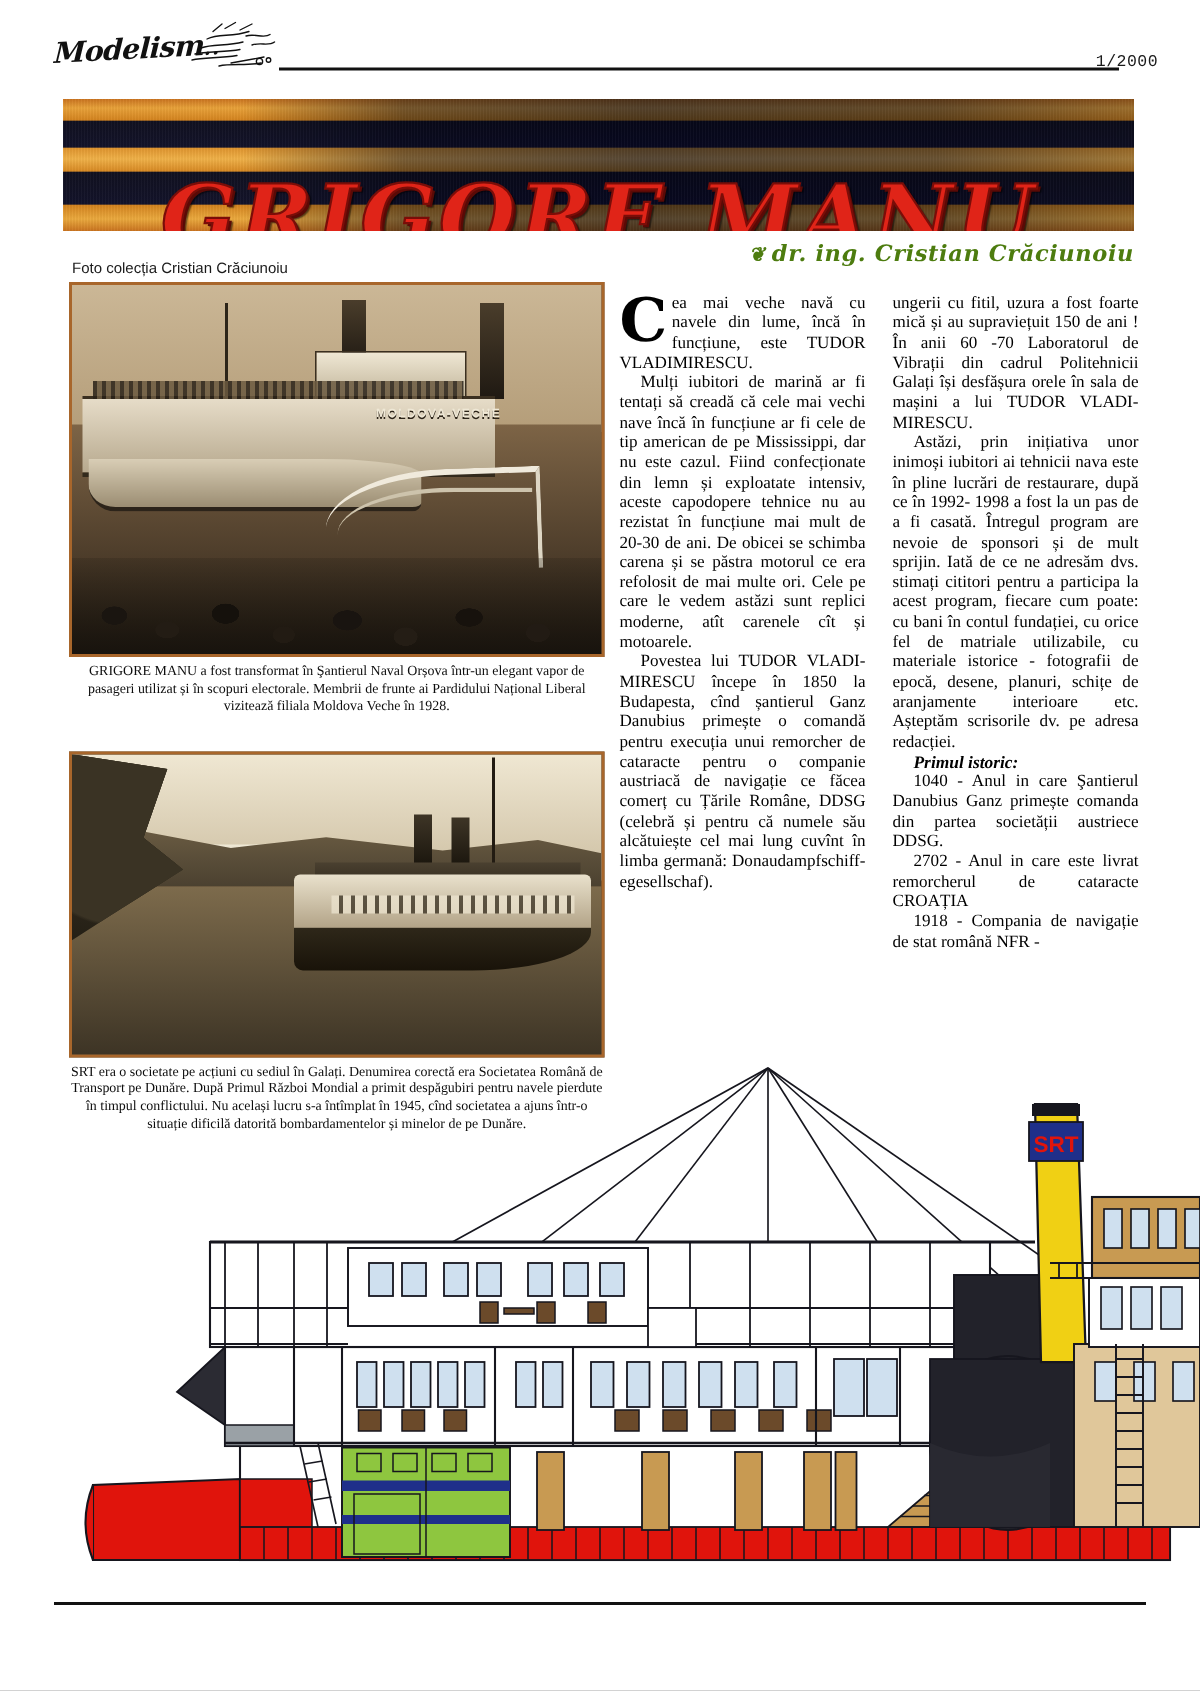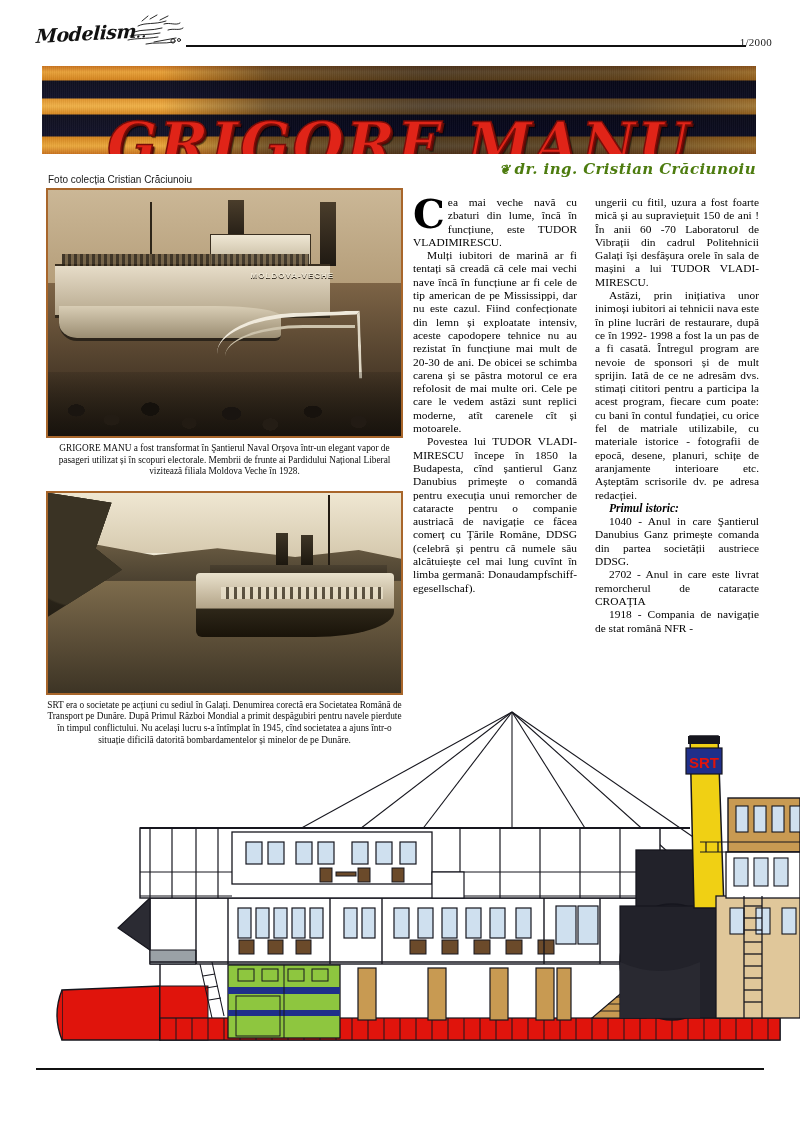--- a/index.html
+++ b/index.html
@@ -44,21 +44,21 @@
   }
   .masthead-rule {
     position: absolute;
     left: 186px; top: 45px;
     width: 560px; height: 2px;
     background: #111;
   }
   .masthead-issue {
     position: absolute;
     right: 28px; top: 36px;
-    font-family: Liberation Serif, serif;
+    font-family: Liberation Mono, monospace;
     font-size: 11px;
     color: #1a1a1a;
     letter-spacing: 0.3px;
   }
 
   
   .banner {
     position: absolute;
     left: 42px; top: 66px;
     width: 714px; height: 88px;
@@ -281,21 +281,21 @@
 
   .caption {
     width: 357px;
     margin-top: 5px;
     font-family: "Liberation Serif", serif;
     font-size: 9.3px;
     line-height: 11.6px;
     text-align: center;
     color: #0d0d0d;
   }
-  .caption.c1 { margin-bottom: 13px; }
+  .caption.c1 { margin-bottom: 23px; }
 
   
   .textcols {
     position: absolute;
     left: 413px; top: 196px;
     width: 346px;
   }
   .col {
     float: left;
     width: 164px;
@@ -426,21 +426,21 @@
       <div class="p2-windows"></div>
     </div>
     <div class="caption">SRT era o societate pe acțiuni cu sediul în Galați. Denumirea corectă era Societatea Română de Transport pe Dunăre. După Primul Război Mondial a primit despăgubiri pentru navele pierdute în timpul conflictului. Nu același lucru s-a întîmplat în 1945, cînd societatea a ajuns într-o situație dificilă datorită bombardamentelor și minelor de pe Dunăre.</div>
 
   </div>
 
   <div class="textcols">
 
     <div class="col c-left">
       <p class="dropcap-para">
-        <span class="dropcap">C</span><span>ea mai veche navă cu zbaturi din lume, încă în funcțiune, este TUDOR VLADIMIRESCU.</span>
+        <span class="dropcap">C</span><span>ea mai veche navă cu navele din lume, încă în funcțiune, este TUDOR VLADIMIRESCU.</span>
       </p>
       <p>Mulți iubitori de marină ar fi tentați să creadă că cele mai vechi nave încă în funcțiune ar fi cele de tip american de pe Mississippi, dar nu este cazul. Fiind confecționate din lemn și exploatate intensiv, aceste capodopere tehnice nu au rezistat în funcțiune mai mult de 20-30 de ani. De obicei se schimba carena și se păstra motorul ce era refolosit de mai multe ori. Cele pe care le vedem astăzi sunt replici moderne, atît carenele cît și motoarele.</p>
       <p>Povestea lui TUDOR VLADI-MIRESCU începe în 1850 la Budapesta, cînd șantierul Ganz Danubius primește o comandă pentru execuția unui remorcher de cataracte pentru o companie austriacă de navigație ce făcea comerț cu Țările Române, DDSG (celebră și pentru că numele său alcătuiește cel mai lung cuvînt în limba germană: Donaudampfschiff-egesellschaf).</p>
     </div>
 
     <div class="col c-right">
       <p class="noindent">ungerii cu fitil, uzura a fost foarte mică și au supraviețuit 150 de ani ! În anii 60 -70 Laboratorul de Vibrații din cadrul Politehnicii Galați își desfășura orele în sala de mașini a lui TUDOR VLADI-MIRESCU.</p>
       <p>Astăzi, prin inițiativa unor inimoși iubitori ai tehnicii nava este în pline lucrări de restaurare, după ce în 1992- 1998 a fost la un pas de a fi casată. Întregul program are nevoie de sponsori și de mult sprijin. Iată de ce ne adresăm dvs. stimați cititori pentru a participa la acest program, fiecare cum poate: cu bani în contul fundației, cu orice fel de matriale utilizabile, cu materiale istorice - fotografii de epocă, desene, planuri, schițe de aranjamente interioare etc. Așteptăm scrisorile dv. pe adresa redacției.</p>
       <p class="subhead">Primul istoric:</p>
       <p>1040 - Anul in care Şantierul Danubius Ganz primește comanda din partea societății austriece DDSG.</p>

